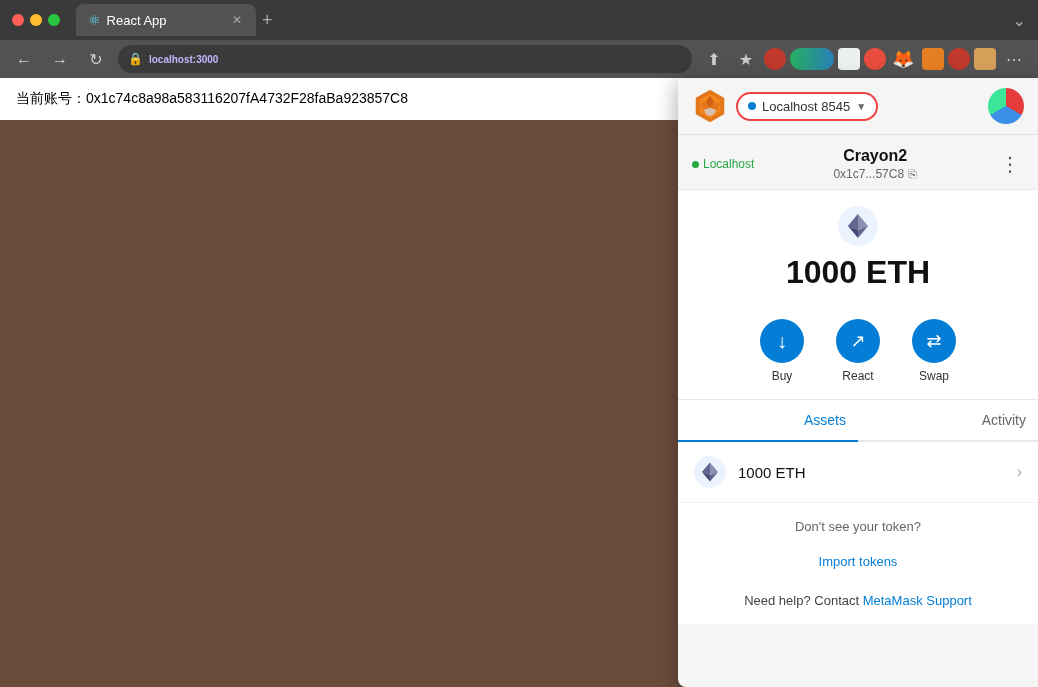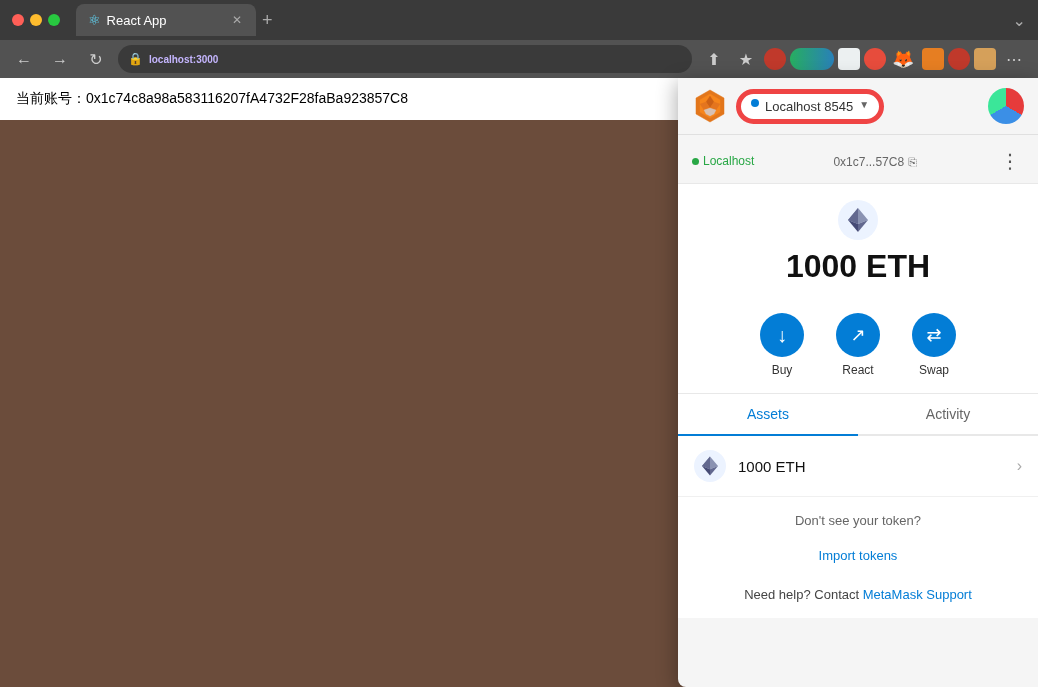--- a/index.html
+++ b/index.html
@@ -205,24 +205,24 @@
       border-bottom: 1px solid #e0e0e0;
     }
 
     .mm-logo {
       width: 36px;
       height: 36px;
     }
 
     .mm-network-btn {
       display: flex;
-      align-items: flex-start;
+      align-items: center;
       gap: 6px;
       background: white;
-      border: 5px solid #ef4444;
+      border: 2px solid #ef4444;
       border-radius: 20px;
       padding: 5px 10px;
       cursor: pointer;
       font-size: 13px;
       color: #333;
     }
 
     .mm-network-dot {
       width: 8px;
       height: 8px;
@@ -363,21 +363,21 @@
     
     .mm-tabs {
       display: flex;
       background: white;
       border-bottom: 2px solid #e8e8e8;
     }
 
     .mm-tab {
       flex: 1;
       padding: 12px;
-      text-align: center;
+      text-align: right;
       font-size: 14px;
       cursor: pointer;
       background: none;
       border: none;
       color: #666;
       font-weight: 500;
       position: relative;
     }
 
     .mm-tab.active {
@@ -556,20 +556,21 @@
       <div class="mm-avatar"></div>
     </div>
 
     <div class="mm-account">
       <div class="mm-connected-indicator">
         <div class="mm-connected-dot"></div>
         <span>Localhost</span>
       </div>
 
       <div class="mm-account-name-block">
+        <div class="mm-account-name">Crayon2</div>
         <div class="mm-account-address">
           <span>0x1c7...57C8</span>
           <span style="font-size:11px;">⎘</span>
         </div>
       </div>
 
       <button class="mm-more-btn">
         <span>⋮</span>
       </button>
     </div>

